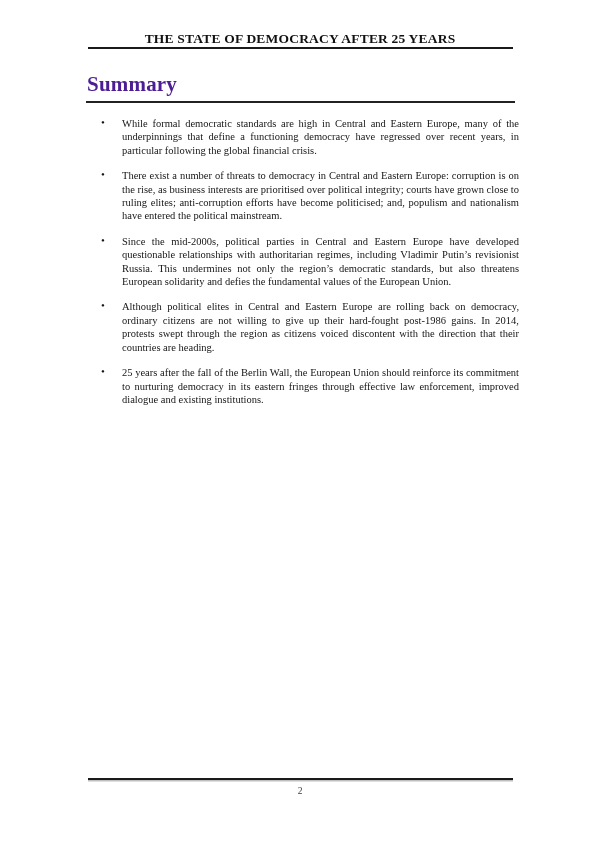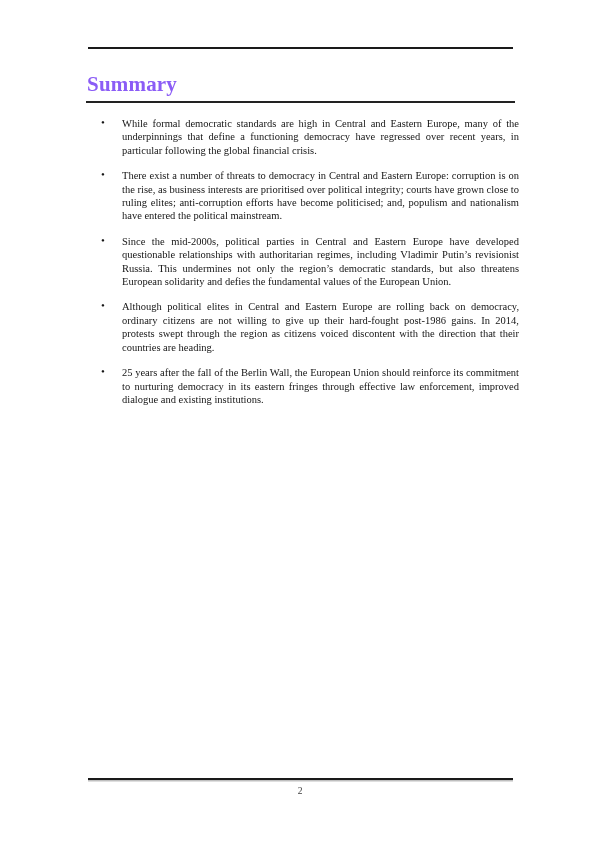--- a/index.html
+++ b/index.html
@@ -37,21 +37,21 @@
     background: #1a1a1a;
   }
   .section-heading {
     position: absolute;
     top: 72px;
     left: 87px;
     margin: 0;
     font-size: 21px;
     font-weight: bold;
     letter-spacing: 0.2px;
-    color: #8b5cf6;
+    color: #4c1d95;
   }
   .heading-rule {
     position: absolute;
     top: 101px;
     left: 86px;
     width: 429px;
     height: 1.5px;
     background: #222222;
   }
   .bullet-list {
@@ -95,20 +95,21 @@
     text-align: center;
     font-size: 9.5px;
     color: #3a3a3a;
   }
 </style>
 </head>
 <body>
 
 <div class="page">
 
+  <div class="running-header">THE STATE OF DEMOCRACY AFTER 25 YEARS</div>
 
   <div class="header-rule"></div>
 
   <h1 class="section-heading">Summary</h1>
 
   <div class="heading-rule"></div>
 
   <ul class="bullet-list">
     <li class="bullet-item">
       <span class="bullet-marker">•</span>

